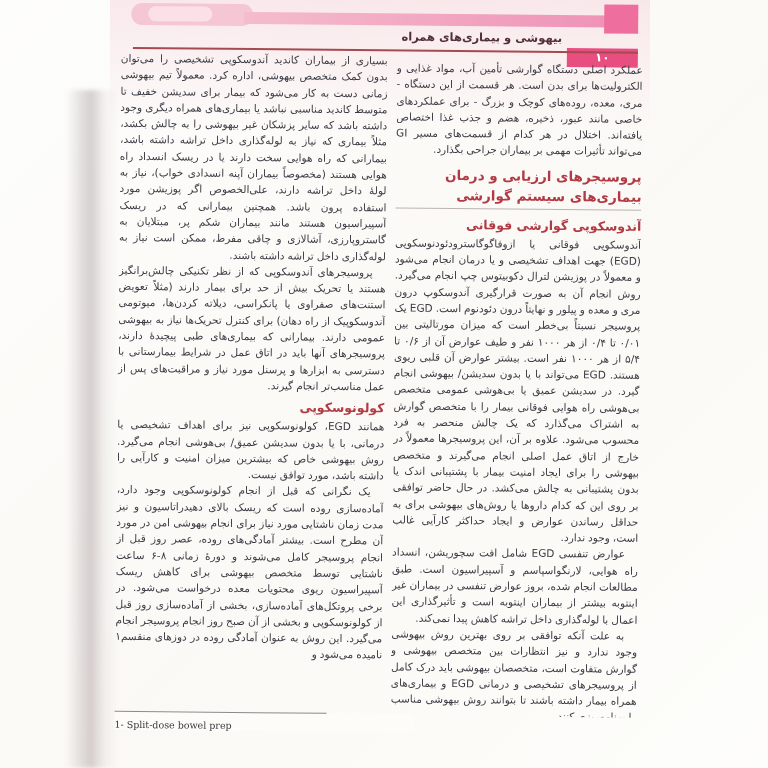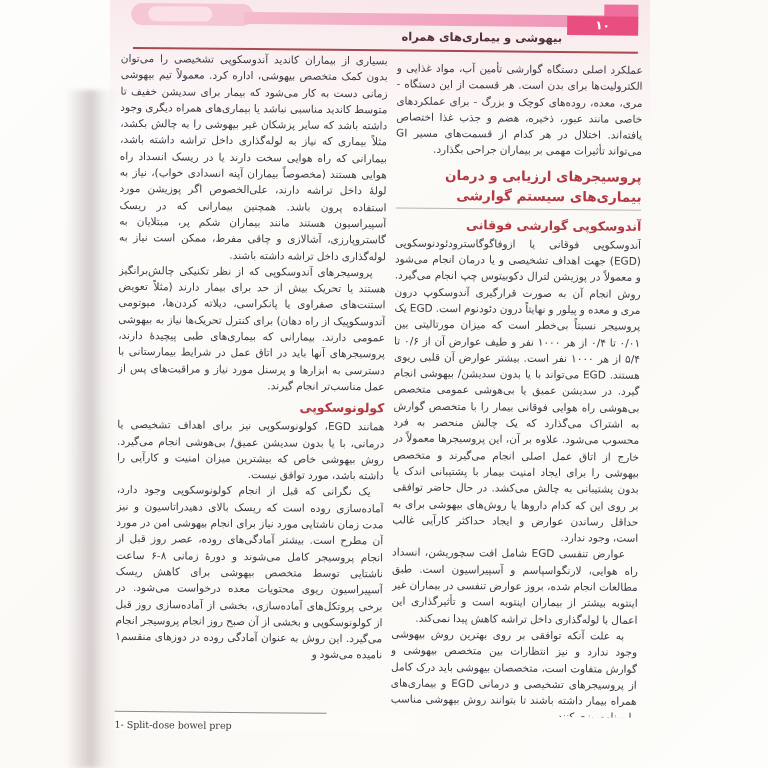--- a/index.html
+++ b/index.html
@@ -18,21 +18,21 @@
     background:linear-gradient(90deg,rgba(255,255,255,0) 0%,rgba(122,102,108,.30) 48%,rgba(122,102,108,.08) 72%,rgba(255,255,255,0) 100%);
     filter:blur(2px);}
   .tilt{position:absolute;inset:0;transform:rotate(.55deg);transform-origin:140px 40px;}
 
   
   .band-cap{position:absolute;left:131px;top:3px;width:122px;height:22px;background:#f5c6d4;border-radius:11px;}
   .band-cap-inner{position:absolute;left:148px;top:6px;width:64px;height:15px;background:#fbe0e8;border-radius:8px;}
   .band{position:absolute;left:244px;top:11px;width:366px;height:12px;
     background:linear-gradient(90deg,#f4bccd,#ef93b7);}
   .band-end{position:absolute;left:604px;top:0;width:34px;height:29px;background:#ee6f9e;}
-  .badge{position:absolute;left:567px;top:12px;width:71px;height:19px;background:#e84e7f;
+  .badge{position:absolute;left:567px;top:44px;width:71px;height:19px;background:#e84e7f;
     color:#fff;font-weight:bold;font-size:12px;line-height:19px;text-align:center;letter-spacing:1px;}
   .chapter-title{position:absolute;left:322px;top:27px;width:240px;direction:rtl;text-align:right;
     font-size:11.5px;font-weight:bold;color:#53303a;}
   .header-rule{position:absolute;left:133px;top:47px;width:505px;height:1.5px;background:#a64a52;}
 
   
   .col{position:absolute;direction:rtl;overflow:hidden;}
   .col-right{left:397px;top:57px;width:246px;height:656px;}
   .col-left{left:121px;top:50px;width:267px;height:662px;}
   p.body{margin:0;font-size:10.5px;line-height:16.3px;color:#3b3b44;

